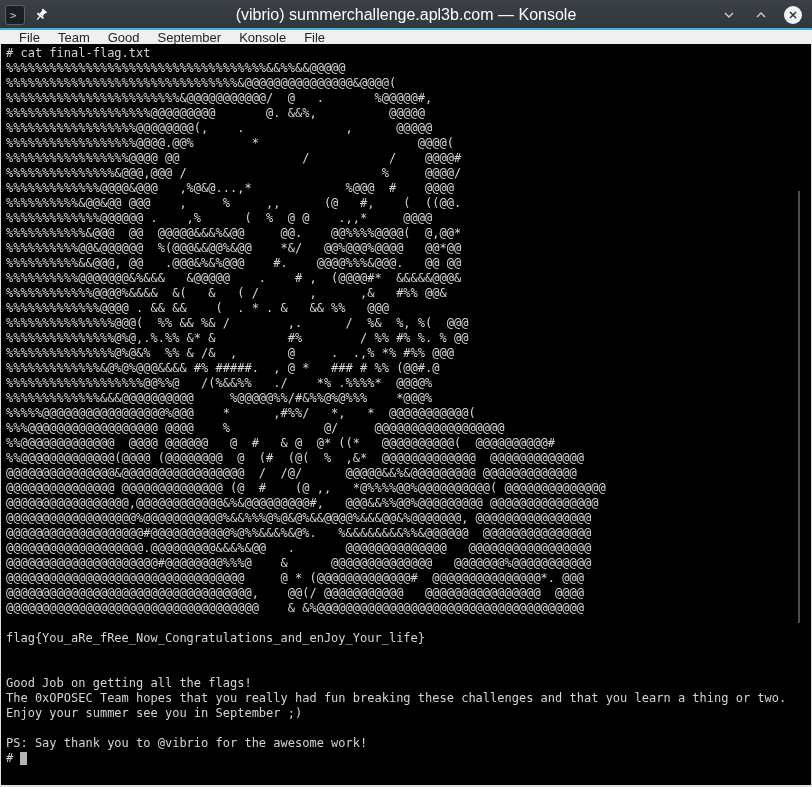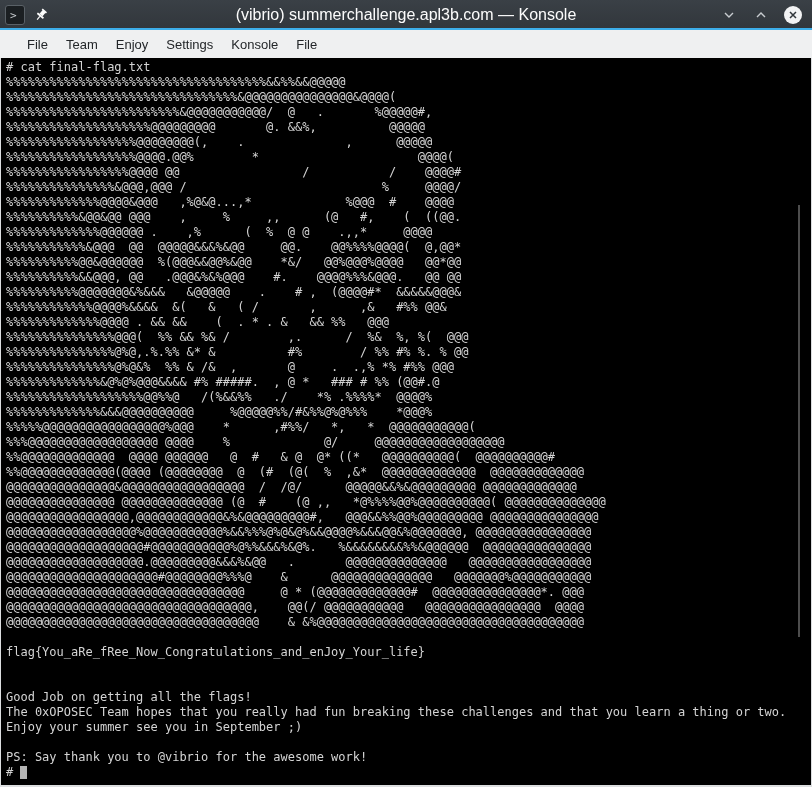--- a/index.html
+++ b/index.html
@@ -22,22 +22,22 @@
     font-size:11px;display:flex;align-items:center;justify-content:flex-start;
     padding-left:4px;line-height:1;}
   .pin-icon{width:16px;height:16px;display:flex;align-items:center;justify-content:center;}
   .tb-title{position:absolute;left:0;right:0;text-align:center;color:var(--titlebar_fg);
     font-size:16px;pointer-events:none;}
   .tb-right{margin-left:auto;display:flex;align-items:center;gap:14px;padding-right:10px;z-index:1;}
   .tb-btn{width:18px;height:18px;display:flex;align-items:center;justify-content:center;}
   .close-btn{width:18px;height:18px;border-radius:50%;background:#f2f3f4;
     display:flex;align-items:center;justify-content:center;}
   
-  .menubar{height:28px;background:var(--menubar_bg);display:flex;align-items:center;
-    padding-left:18px;flex:0 0 auto;color:var(--menubar_fg);font-size:13px;}
+  .menubar{height:14px;background:var(--menubar_bg);display:flex;align-items:center;
+    padding-left:10px;flex:0 0 auto;color:var(--menubar_fg);font-size:13px;}
   .menubar .menu-item{padding:4px 9px;cursor:default;}
   
   .terminal{flex:1 1 auto;background:var(--terminal_bg);position:relative;
     border-left:1px solid var(--frame);border-right:1px solid var(--frame);
     border-bottom:2px solid var(--frame);overflow:hidden;}
   .term-text{font-family:"DejaVu Sans Mono",monospace;font-size:12px;line-height:15px;
     color:var(--terminal_fg);white-space:pre;padding:2px 0 0 5px;}
   .term-line{font-family:"DejaVu Sans Mono",monospace;font-size:12px;line-height:15px;
     color:var(--terminal_fg);white-space:pre;padding-left:5px;display:flex;align-items:center;}
   .cursor{display:inline-block;width:7px;height:13px;background:var(--cursor);}
@@ -79,22 +79,22 @@
         <svg width="10" height="10" viewBox="0 0 10 10">
           <path d="M2 2 L8 8 M8 2 L2 8" stroke="#31363b" stroke-width="1.5"></path>
         </svg>
       </div>
     </div>
   </div>
 
   <div class="menubar">
       <span class="menu-item">File</span>
       <span class="menu-item">Team</span>
-      <span class="menu-item">Enjoy</span>
-      <span class="menu-item">Settings</span>
+      <span class="menu-item">Good</span>
+      <span class="menu-item">September</span>
       <span class="menu-item">Konsole</span>
       <span class="menu-item">File</span>
     </div>
 
   <div class="terminal">
     <pre class="term-text"># cat final-flag.txt
 %%%%%%%%%%%%%%%%%%%%%%%%%%%%%%%%%%%%&amp;&amp;%%&amp;&amp;@@@@@
 %%%%%%%%%%%%%%%%%%%%%%%%%%%%%%%%&amp;@@@@@@@@@@@@@@@&amp;@@@@(
 %%%%%%%%%%%%%%%%%%%%%%%%&amp;@@@@@@@@@@@/  @   .       %@@@@@#,
 %%%%%%%%%%%%%%%%%%%%@@@@@@@@@       @. &amp;&amp;%,          @@@@@

